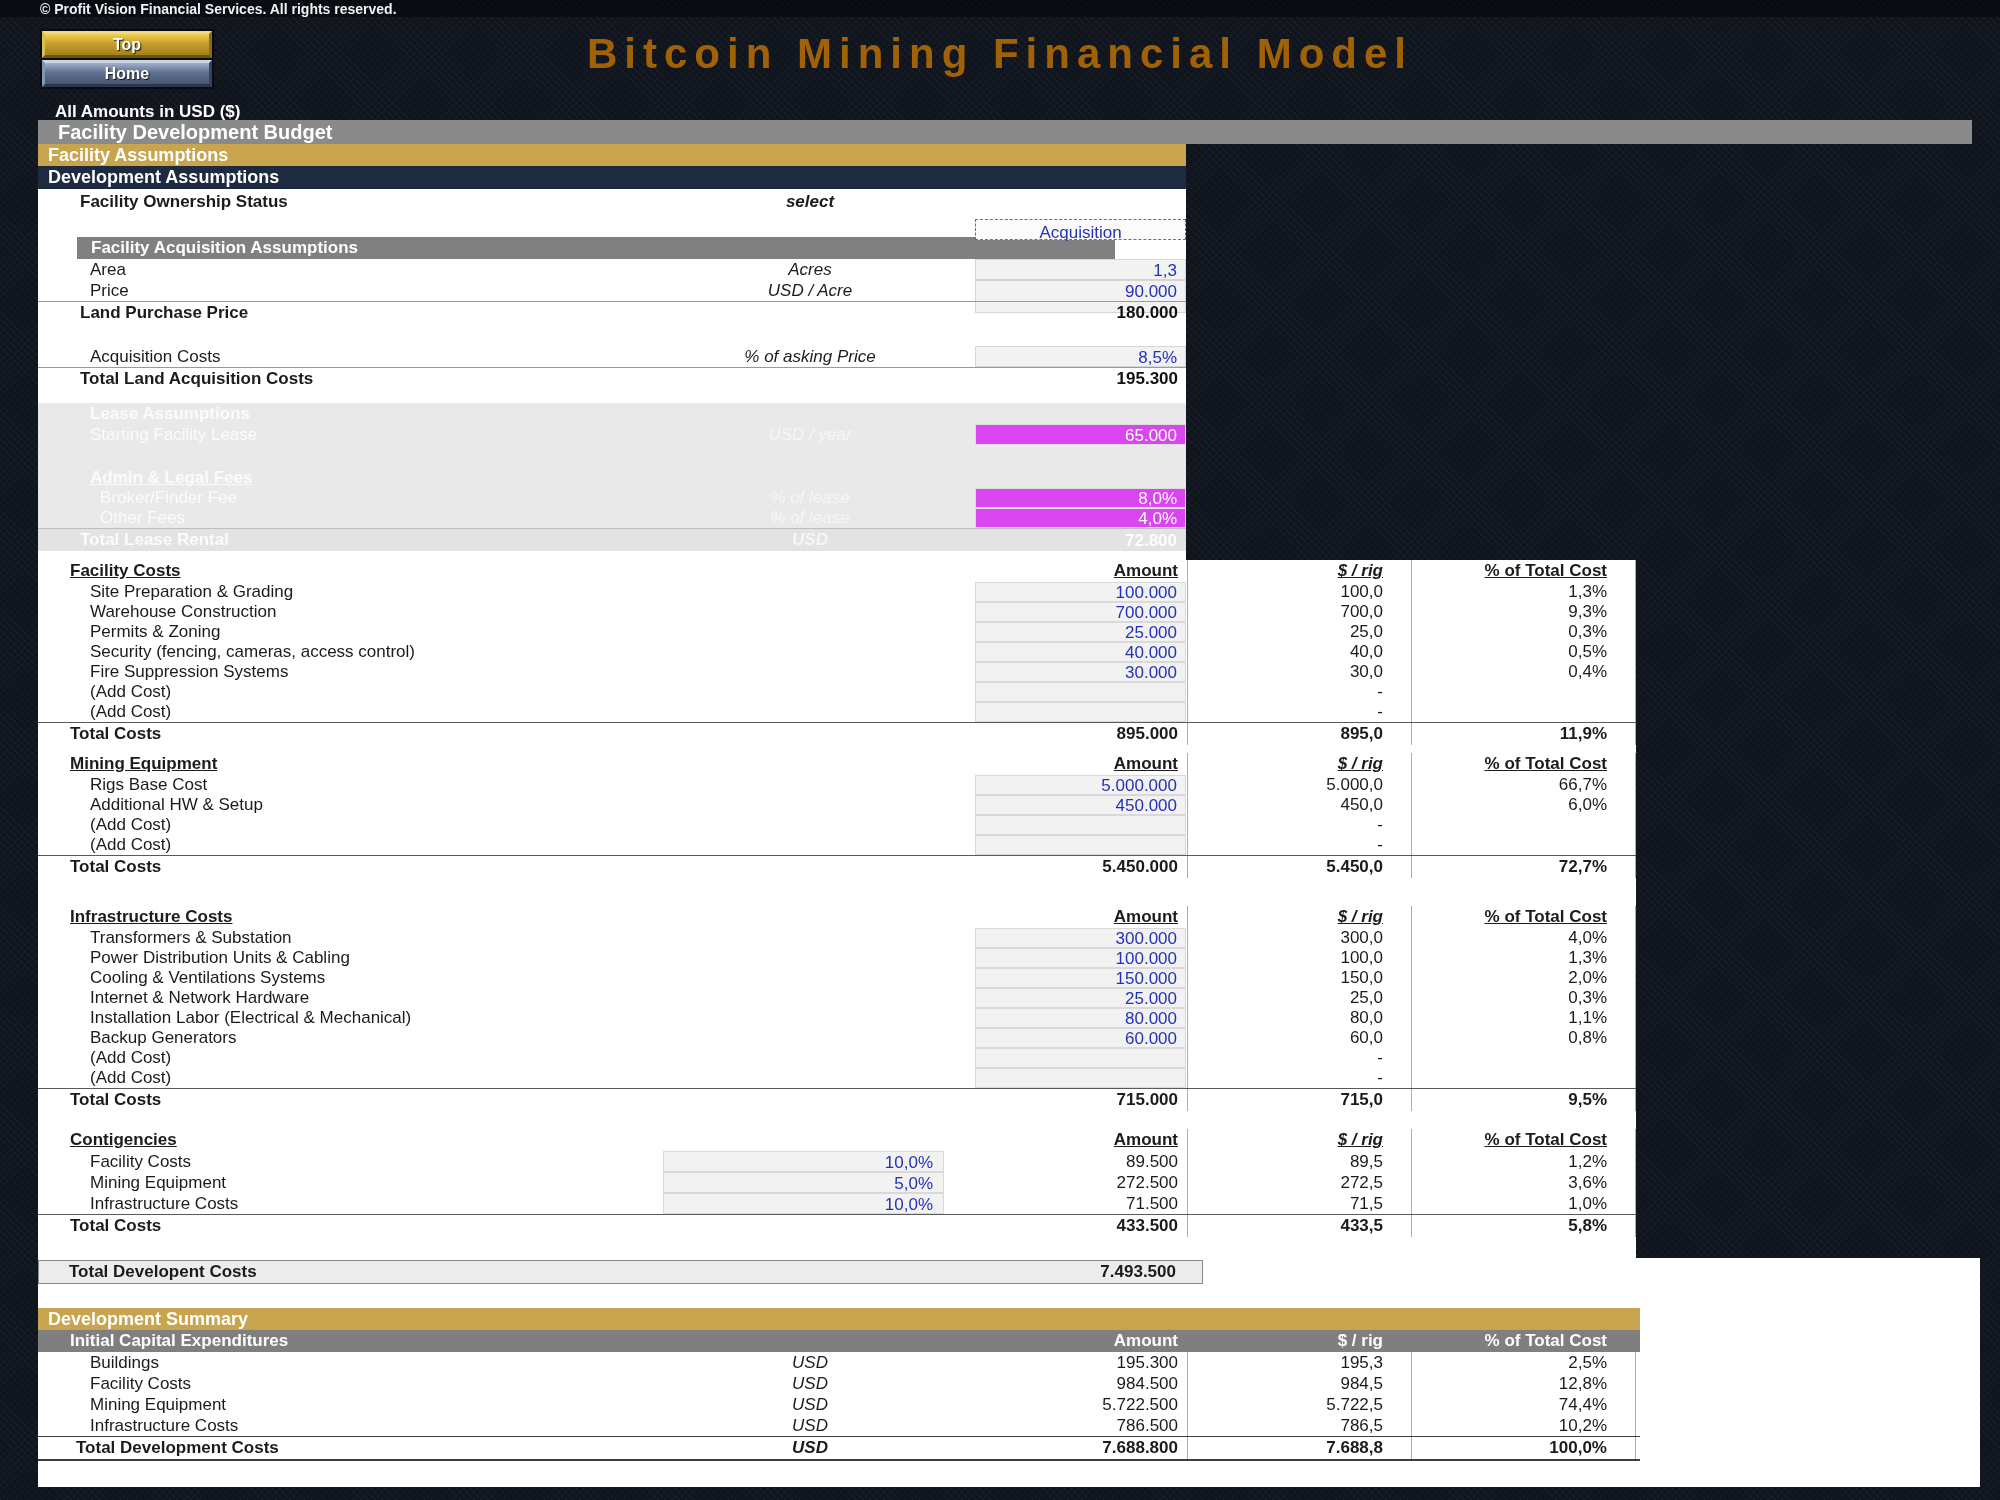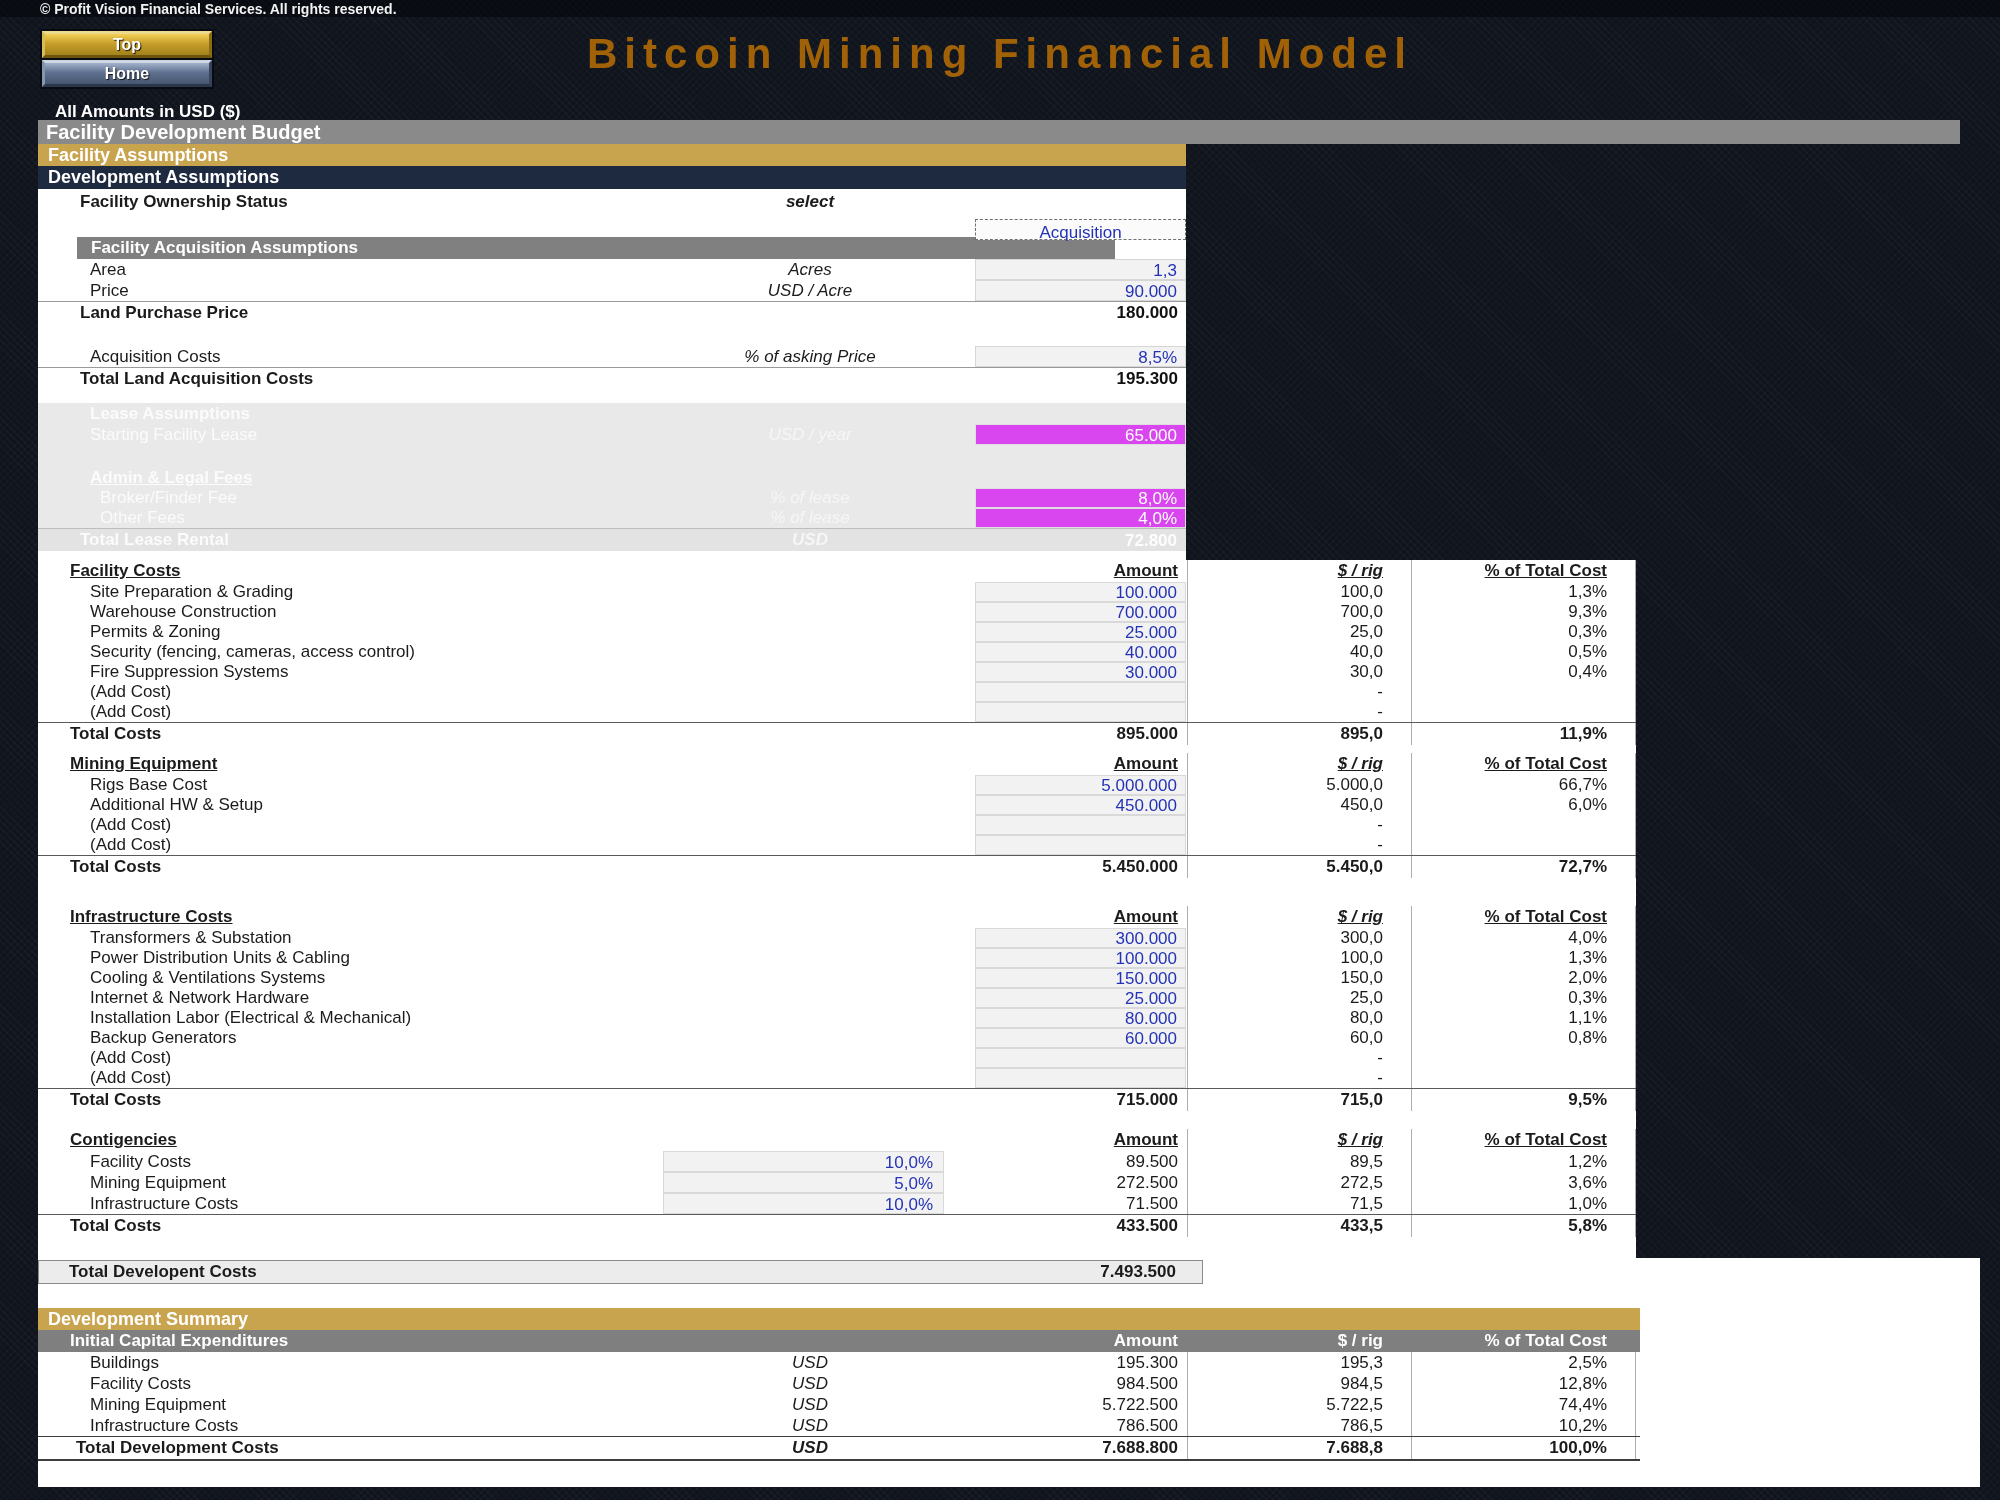--- a/index.html
+++ b/index.html
@@ -17,21 +17,21 @@
     font-size:42px;font-weight:600;letter-spacing:7px;}
   .btn{position:absolute;left:42px;width:164px;height:21px;display:flex;align-items:center;justify-content:center;
     color:#fff;font-weight:bold;font-size:16px;text-shadow:1px 1px 1px rgba(0,0,0,.85);cursor:pointer;
     box-shadow:0 0 0 2px #080b12;}
   .btn-top{top:31px;background:linear-gradient(#f3d054,#c79f2b 45%,#a3821c);
     border-top:3px solid #ecd98e;border-left:3px solid #d9bd52;border-right:3px solid #8a6c12;border-bottom:3px solid #6e550e;}
   .btn-home{top:60px;background:linear-gradient(#a3b2ca,#5f7190 45%,#475770);
     border-top:3px solid #cdd6e3;border-left:3px solid #8496af;border-right:3px solid #36445b;border-bottom:3px solid #2a364c;}
   .amounts-note{position:absolute;top:102px;left:55px;color:#ffffff;font-size:17px;font-weight:bold;}
   .budget-bar{position:absolute;top:120px;left:38px;width:1914px;height:24px;background:#8a8a8a;
-    color:#fff;font-weight:bold;font-size:20px;display:flex;align-items:center;padding-left:8px;}
+    color:#fff;font-weight:bold;font-size:20px;display:flex;align-items:center;padding-left:20px;}
 
   .sheet{position:absolute;background:#ffffff;color:#1b1b1b;font-size:17px;}
   .sheet-top{left:38px;top:144px;width:1148px;height:416px;}
   .sheet-mid{left:38px;top:560px;width:1598px;height:698px;}
   .sheet-bottom{left:38px;top:1258px;width:1942px;height:229px;}
 
   .bar{display:flex;align-items:center;color:#fff;font-weight:bold;}
   .bar.navy{height:23px;background:#1e2a40;font-size:18px;padding-left:10px;}
   .bar.gold{height:22px;background:#c8a44f;font-size:18px;padding-left:10px;}
   .bar.gold.big{height:25px;}
@@ -109,21 +109,21 @@
   <div class="bar grayb bar-ind">Facility Acquisition Assumptions</div>
   <div>
       <div class="row">
     <span class="lbl">Area</span>
     <span class="unit">Acres</span>
     <span class="cellv" style="top:0;height:21px;">1,3</span>
       </div>
       <div class="row">
     <span class="lbl">Price</span>
     <span class="unit">USD / Acre</span>
-    <span class="cellv" style="top:0;height:21px;">90.000</span>
+    <span class="cellv" style="top:0;height:33px;">90.000</span>
       </div>
     </div>
 
   <div class="row bt">
     <span class="lbl i1 b">Land Purchase Price</span>
     <span class="valplain">180.000</span>
   </div>
   <div class="sp" style="height:23px"></div>
 
   <div class="row">

